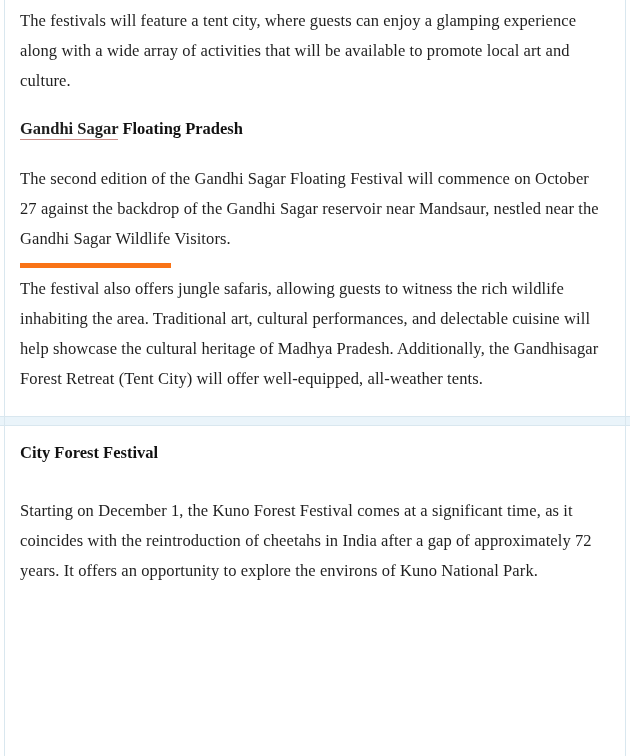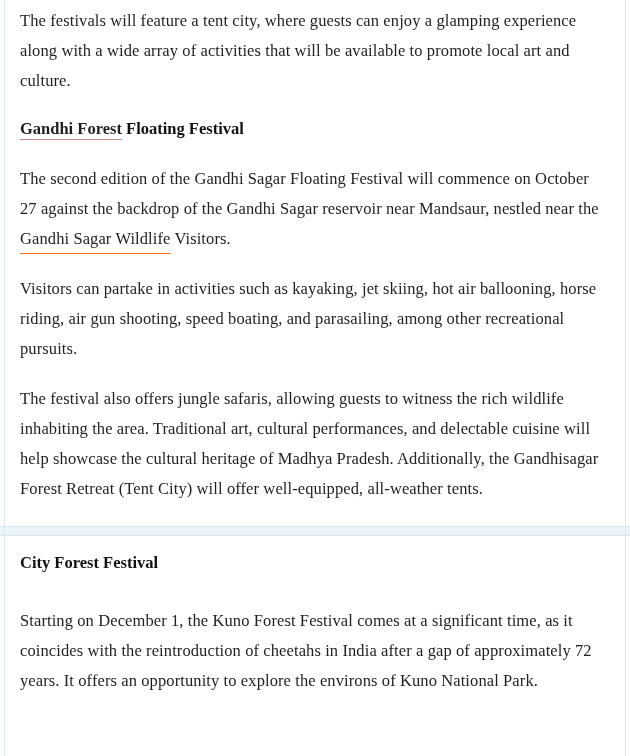--- a/index.html
+++ b/index.html
@@ -70,22 +70,22 @@
     margin: 0 0 22px 0;
     color: #111111;
   }
   h3.heading .ul-link {
     border-bottom: 1px solid #c98a86;
     padding-bottom: 1px;
   }
   .inline-link {
     color: #1f1f1f;
     text-decoration: none;
-    border-bottom: 1px solid #f97316;
-    padding-bottom: 5px;
+    border-bottom: 5px solid #f97316;
+    padding-bottom: 15px;
   }
   .section-b {
     padding-top: 14px;
   }
   .section-b h3.heading {
     margin-bottom: 30px;
   }
   .section-b p.body-text {
     margin-bottom: 7px;
   }
@@ -100,25 +100,24 @@
 
   <div class="edge-rule-left"></div>
   <div class="edge-rule-right"></div>
 
   <div class="section section-a">
 
     <div class="spacer-top"></div>
 
     <p class="body-text">The festivals will feature a tent city, where guests can enjoy a glamping experience along with a wide array of activities that will be available to promote local art and culture.</p>
 
-    <h3 class="heading"><a class="ul-link inline-link" href="#">Gandhi Forest</a><span> Floating Festival</span></h3>
+    <h3 class="heading"><a class="ul-link inline-link" href="#">Gandhi Sagar</a><span> Floating Pradesh</span></h3>
 
     <p class="body-text"><span>The second edition of the Gandhi Sagar Floating Festival will commence on October 27 against the backdrop of the Gandhi Sagar reservoir near Mandsaur, nestled near the </span><a class="inline-link" href="#">Gandhi Sagar Wildlife</a><span> Visitors.</span></p>
 
-    <p class="body-text">Visitors can partake in activities such as kayaking, jet skiing, hot air ballooning, horse riding, air gun shooting, speed boating, and parasailing, among other recreational pursuits.</p>
 
     <p class="body-text tight">The festival also offers jungle safaris, allowing guests to witness the rich wildlife inhabiting the area. Traditional art, cultural performances, and delectable cuisine will help showcase the cultural heritage of Madhya Pradesh. Additionally, the Gandhisagar Forest Retreat (Tent City) will offer well-equipped, all-weather tents.</p>
 
   </div>
 
   <div class="divider"></div>
 
   <div class="section section-b">
 
     <h3 class="heading">City Forest Festival</h3>

